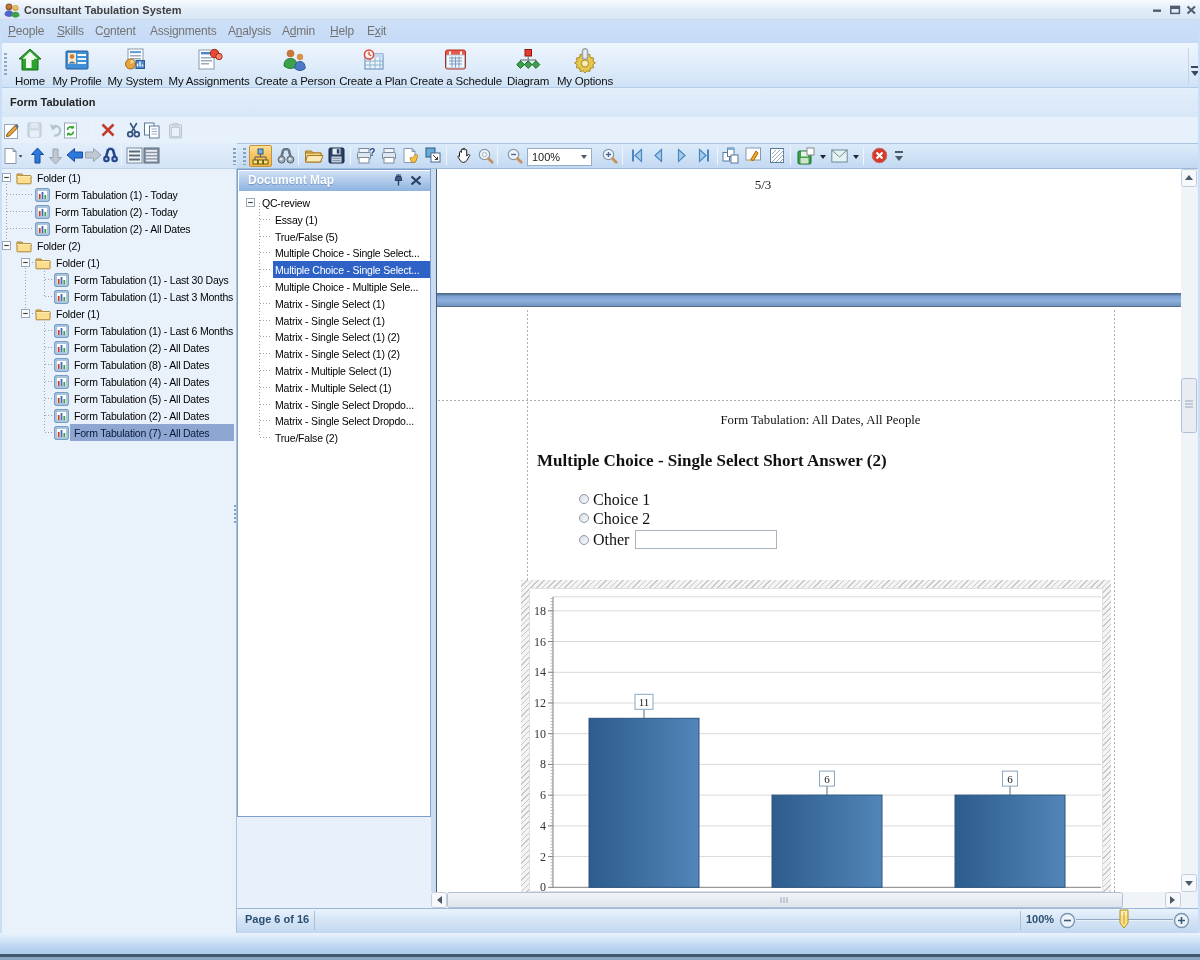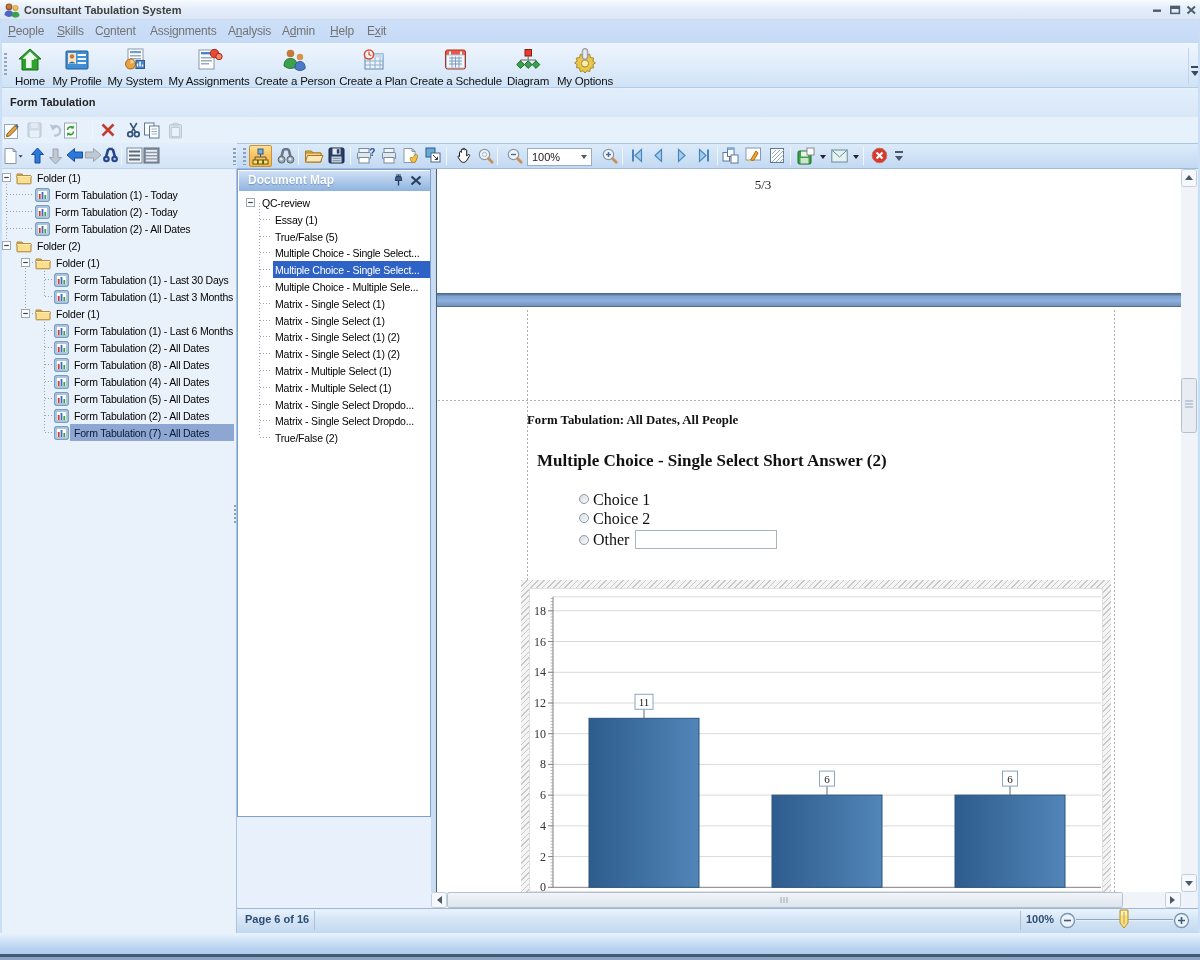--- a/index.html
+++ b/index.html
@@ -582,21 +582,21 @@
 <div class="abs" style="left:233.5px;top:505px;width:2px;height:19px;background:repeating-linear-gradient(#8aa0bc 0 2px,transparent 2px 4px);"></div>
 <div id="viewer" class="abs">
       <div class="abs" style="left:-436px;top:-169px;width:1200px;height:960px;">
 <div class="abs" style="left:437px;top:169px;width:744px;height:124px;background:#fff;"></div>
 <div class="abs serif" style="left:702px;top:177px;width:120px;text-align:center;font-size:13px;color:#222;">5/3</div>
 <div class="abs" style="left:436px;top:293px;width:745px;height:14px;background:linear-gradient(#45617d,#7fa3d3 25%,#8db0dd 55%,#7394bd 90%,#3f5a75);"></div>
 <div class="abs" style="left:437px;top:307px;width:744px;height:585px;background:#fff;"></div>
 <div class="abs" style="left:526px;top:310px;width:1px;height:273px;background:repeating-linear-gradient(#b0b0b0 0 2px,transparent 2px 4px);"></div>
 <div class="abs" style="left:1113px;top:310px;width:1px;height:582px;background:repeating-linear-gradient(#b0b0b0 0 2px,transparent 2px 4px);"></div>
 <div class="abs" style="left:437px;top:400px;width:744px;height:1px;background:repeating-linear-gradient(90deg,#b0b0b0 0 2px,transparent 2px 4px);"></div>
-<div class="abs serif" style="left:526px;top:413px;width:587px;text-align:left;font-size:12.8px;color:#111;font-weight:bold;">Form Tabulation: All Dates, All People</div>
+<div class="abs serif" style="left:526px;top:413px;width:587px;text-align:center;font-size:12.8px;color:#111;">Form Tabulation: All Dates, All People</div>
 <div class="abs serif" style="left:536px;top:451px;font-size:17px;font-weight:bold;color:#111;">Multiple Choice - Single Select Short Answer (2)</div>
 <div class="abs" style="left:578px;top:494px;width:10px;height:10px;border-radius:50%;background:linear-gradient(135deg,#d8dde2,#f8fafc);border:1px solid #8a9aa8;"></div>
 <div class="abs" style="left:578px;top:513px;width:10px;height:10px;border-radius:50%;background:linear-gradient(135deg,#d8dde2,#f8fafc);border:1px solid #8a9aa8;"></div>
 <div class="abs" style="left:578px;top:535px;width:10px;height:10px;border-radius:50%;background:linear-gradient(135deg,#d8dde2,#f8fafc);border:1px solid #8a9aa8;"></div>
 <div class="abs serif" style="left:592px;top:491px;font-size:16px;color:#111;">Choice 1</div>
 <div class="abs serif" style="left:592px;top:510px;font-size:16px;color:#111;">Choice 2</div>
 <div class="abs serif" style="left:592px;top:531px;font-size:16px;color:#111;">Other</div>
 <div class="abs" style="left:634px;top:530px;width:142px;height:19px;background:#fff;border:1px solid #aab4be;"></div>
 <div class="abs" style="left:520px;top:580px;width:590px;height:312px;background:repeating-linear-gradient(135deg,#c8c8c8 0 1px,#f4f4f4 1px 4px);"></div>
 <div class="abs" style="left:528px;top:588px;width:574px;height:304px;background:#fff;border:1px solid #e0e0e0;"></div>

